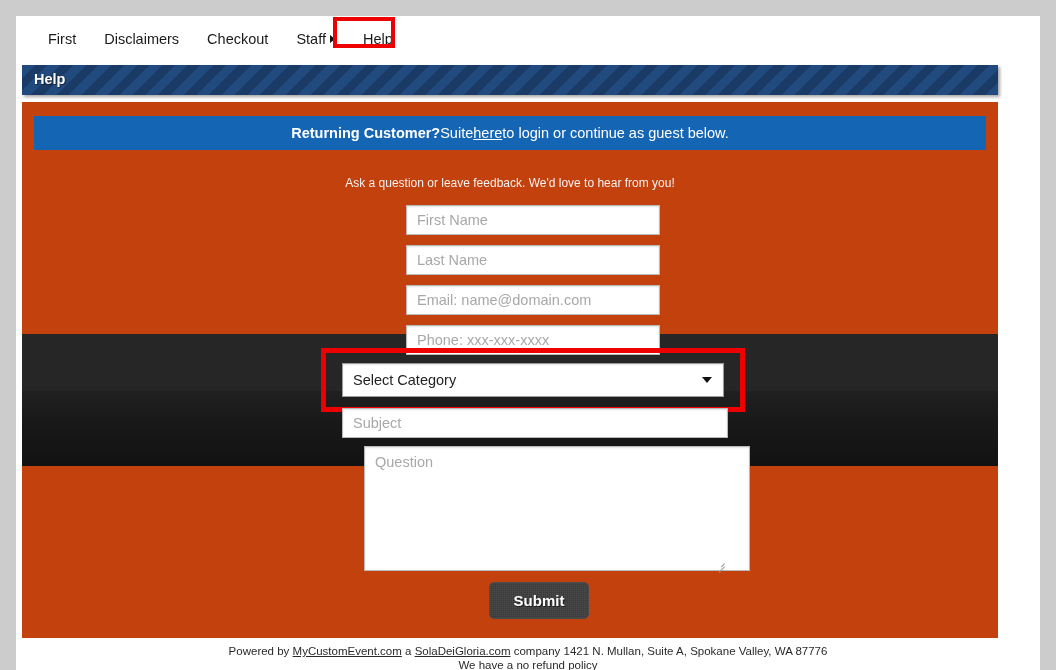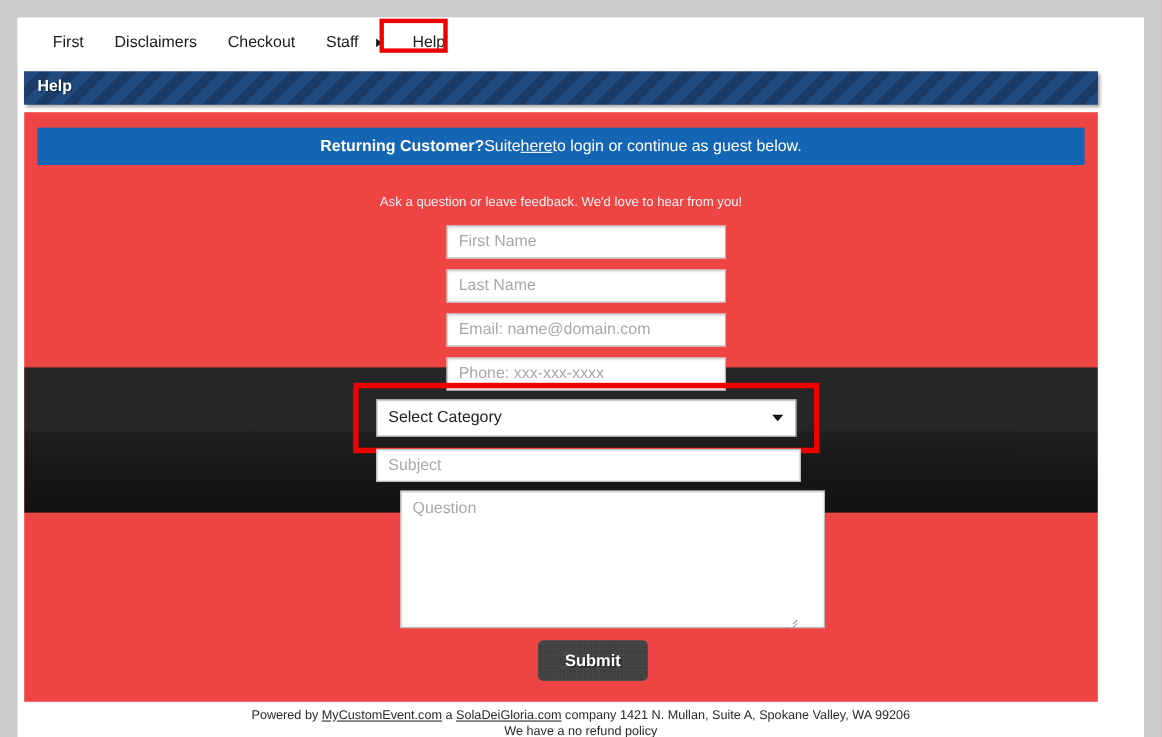--- a/index.html
+++ b/index.html
@@ -38,21 +38,21 @@
     font-size: 14.5px;
     color: #1a1a1a;
     padding: 3px 14px;
     white-space: nowrap;
     cursor: pointer;
     line-height: 18px;
   }
   .nav-item.has-caret {
     display: flex;
     align-items: center;
-    gap: 16px;
+    gap: 4px;
     padding-right: 10px;
     text-align: center;
   }
   .caret-right {
     display: inline-block;
     width: 0; height: 0;
     border-left: 5px solid #111;
     border-top: 4px solid transparent;
     border-bottom: 4px solid transparent;
   }
@@ -89,21 +89,21 @@
     font-weight: bold;
     color: #ffffff;
     text-shadow: 1px 1px 1px rgba(0,0,0,0.5);
   }
 
   
   .panel {
     position: absolute;
     left: 6px; top: 86px;
     width: 976px; height: 536px;
-    background: #ef4444;
+    background: #c2410c;
     overflow: hidden;
   }
   
   .panel-band {
     position: absolute;
     left: 0; top: 232px;
     width: 100%; height: 57px;
     background: #262626;
   }
   .panel-fade {
@@ -336,17 +336,17 @@
           <i></i>
           <i></i>
         </span>
 
       <button class="submit-btn">Submit</button>
 
     </div>
   </div>
 
   <div class="footer">
-    <div><span>Powered by </span><a>MyCustomEvent.com</a><span> a </span><a>SolaDeiGloria.com</a><span> company 1421 N. Mullan, Suite A, Spokane Valley, WA 99206</span></div>
+    <div><span>Powered by </span><a>MyCustomEvent.com</a><span> a </span><a>SolaDeiGloria.com</a><span> company 1421 N. Mullan, Suite A, Spokane Valley, WA 87776</span></div>
     <div>We have a no refund policy</div>
   </div>
 
 </div>
 
 </body></html>

